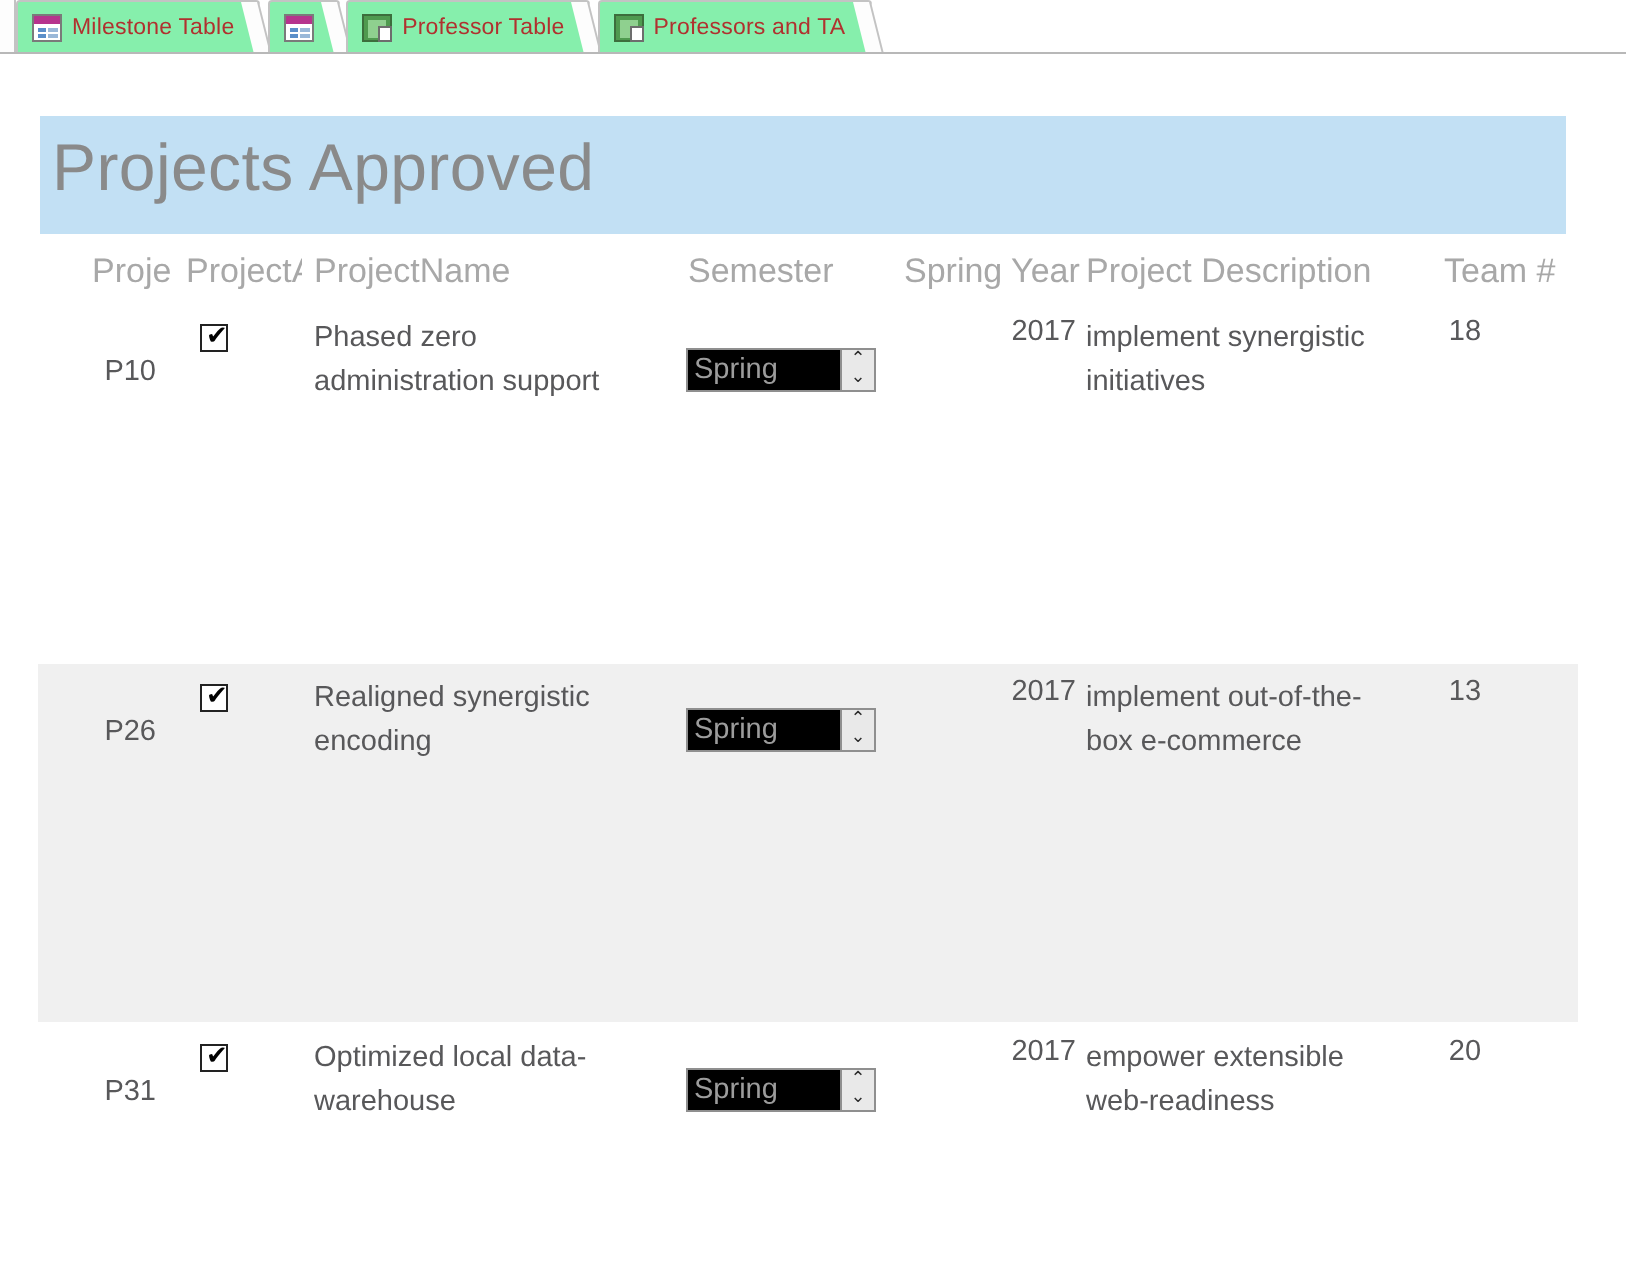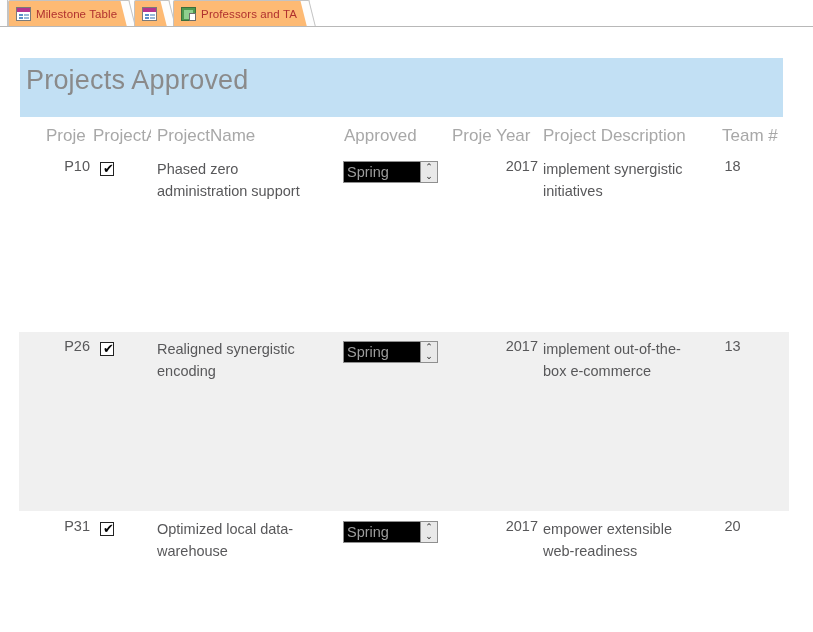--- a/index.html
+++ b/index.html
@@ -21,21 +21,21 @@
     white-space: nowrap;
     overflow: hidden;
   }
   .tab {
     position: relative;
     display: inline-flex;
     align-items: center;
     height: 26px;
     padding: 0 12px 0 7px;
     margin-right: -1px;
-    background: #fdba74;
+    background: #86efac;
     border: 1px solid #c3c3c3;
     border-bottom: none;
     border-top-left-radius: 2px;
     border-top-right-radius: 2px;
     vertical-align: top;
     font-size: 11.5px;
     color: #b0312f;
     -webkit-transform: skewX(0deg);
   }
   .tab::after {
@@ -123,21 +123,21 @@
 
   .title-banner {
     position: absolute;
     left: 20px; top: 31px;
     width: 763px; height: 59px;
     background: #c2e0f4;
   }
   .title-text {
     position: absolute;
     left: 6px; top: 7px;
-    font-size: 27px;
+    font-size: 33px;
     font-weight: 400;
     color: #8a8a8a;
     letter-spacing: 0.2px;
     white-space: nowrap;
   }
 
   .col-headers {
     position: absolute;
     left: 0; top: 99px;
     width: 813px; height: 22px;
@@ -166,23 +166,24 @@
     color: #58585a;
   }
   .row-alt-bg {
     position: absolute;
     left: 19px;
     width: 770px;
     background: #f0f0f0;
   }
   .cell { position: absolute; }
   .c-projid {
-    left: 32px; width: 58px;
+    left: 20px; width: 58px;
     text-align: right;
     white-space: nowrap;
+    margin-top: 20px;
   }
   .c-check {
     left: 100px;
     width: 14px; height: 14px;
     top: 4px;
     border: 1px solid #222222;
     background: #ffffff;
   }
   .c-check .tick {
     position: absolute;
@@ -192,21 +193,21 @@
     color: #000000;
     font-family: "DejaVu Sans", sans-serif;
   }
   .c-name {
     left: 157px;
     width: 175px;
     line-height: 22px;
   }
   .c-semester {
     left: 343px;
-    top: 3px;
+    top: 16px;
     width: 95px; height: 22px;
     border: 1px solid #8f8f8f;
     background: #000000;
     display: flex;
     align-items: stretch;
   }
   .sem-value {
     flex: 1 1 auto;
     color: #9c9c9c;
     font-size: 14.5px;
@@ -271,42 +272,49 @@
   <div class="tab">
     <span class="ticon form">
       <i class="bar"></i>
         <i class="c1"></i>
         <i class="c2"></i>
         <i class="r1"></i>
         <i class="r2"></i>
     </span>
   </div>
 
+  <div class="tab">
+    <span class="ticon query">
+      <i class="sh"></i>
+        <i class="pg"></i>
+    </span>
+    <span class="tab-label">Professor Table</span>
+  </div>
 
   <div class="tab">
     <span class="ticon query">
       <i class="sh"></i>
         <i class="pg"></i>
     </span>
     <span class="tab-label">Professors and TA</span>
   </div>
 </div>
 
 <div class="report">
 
   <div class="title-banner">
     <div class="title-text">Projects Approved</div>
   </div>
 
   <div class="col-headers">
     <div class="hdr hdr-projid">Proje</div>
     <div class="hdr hdr-approved">ProjectA</div>
     <div class="hdr hdr-name">ProjectName</div>
-    <div class="hdr hdr-semester">Approved</div>
-    <div class="hdr hdr-courseyear">Proje Year</div>
+    <div class="hdr hdr-semester">Semester</div>
+    <div class="hdr hdr-courseyear">Spring Year</div>
     <div class="hdr hdr-desc">Project Description</div>
     <div class="hdr hdr-team">Team #</div>
   </div>
 
   <div class="rows">
 
     <div class="row" style="top:131px;height:175px;">
       <div class="cell c-projid">P10</div>
       <div class="cell c-check">
         <span class="tick">✔</span>

